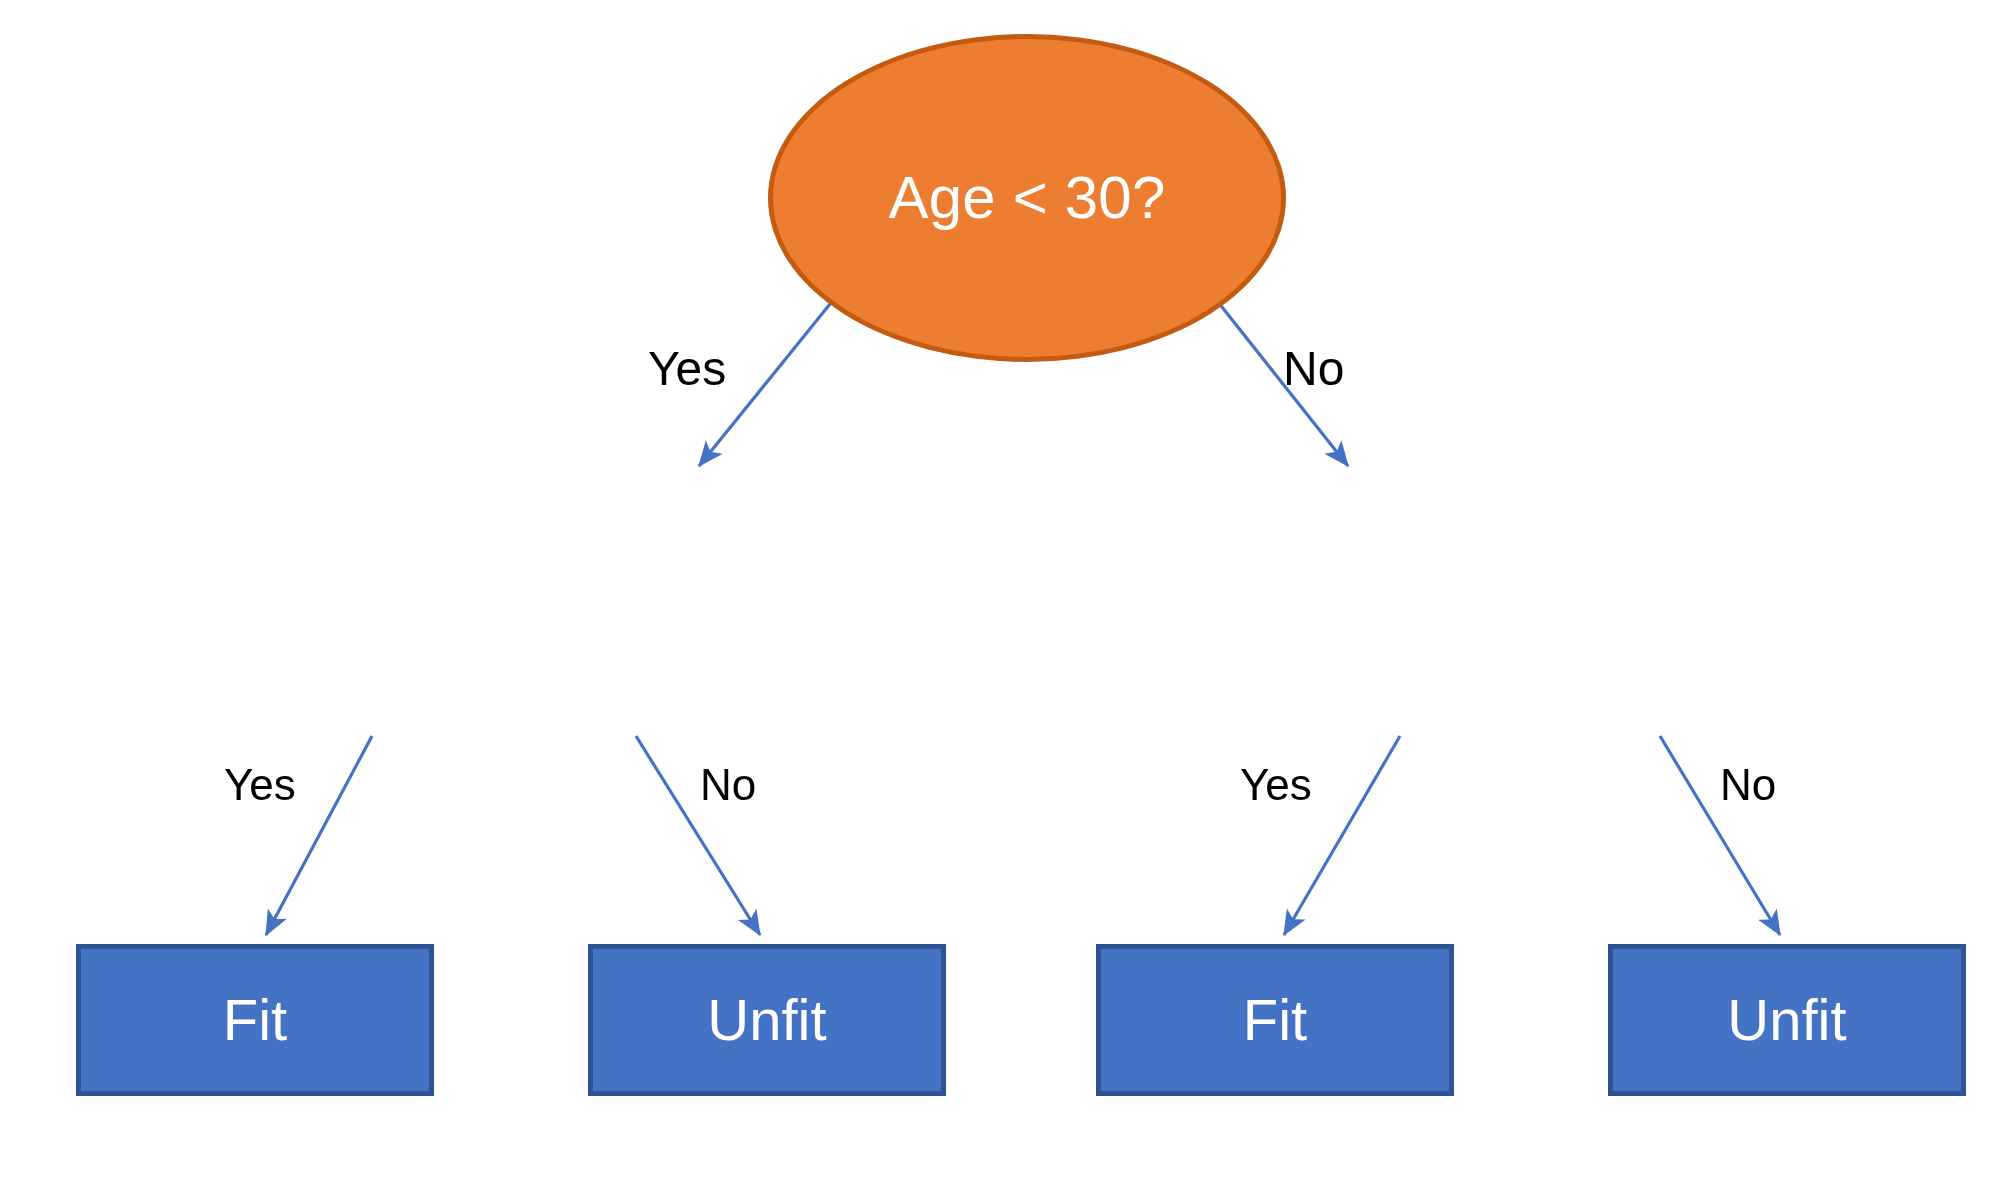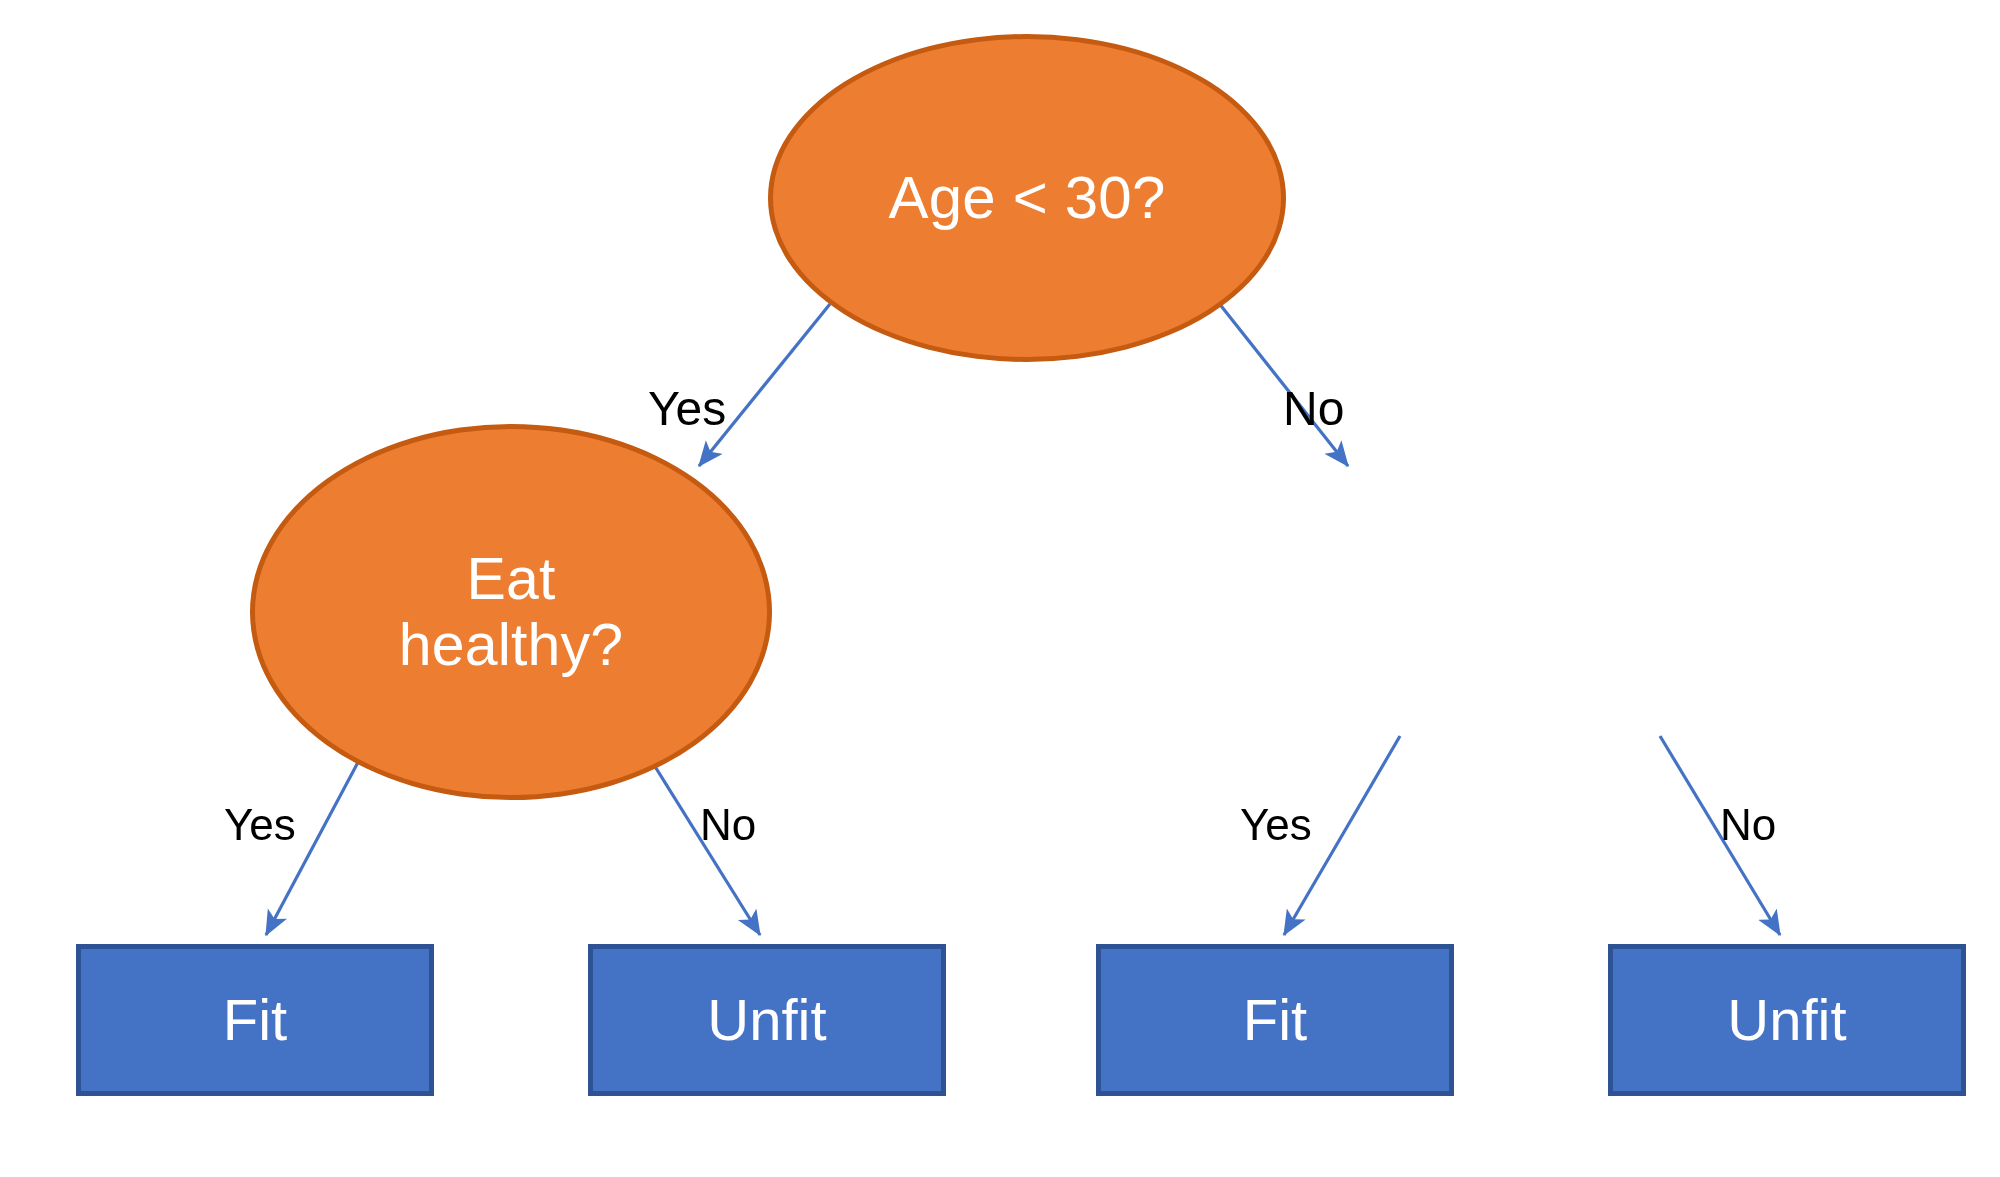--- a/index.html
+++ b/index.html
@@ -53,21 +53,20 @@
     color: #ffffff;
     font-weight: 400;
     line-height: 1.1;
   }
   .edge-label {
     position: absolute;
     color: #000000;
     font-weight: 400;
     line-height: 1;
     white-space: nowrap;
-    margin-top: 40px;
   }
   
   #node-root {
     left: 768px;
     top: 34px;
     width: 518px;
     height: 328px;
     font-size: 60px;
   }
   
@@ -142,22 +141,20 @@
 
     <line x1="636" y1="736" x2="760" y2="935" stroke="#4472C4" stroke-width="3.2" marker-end="url(#arrowhead)"></line>
 
     <line x1="1400" y1="736" x2="1284" y2="935" stroke="#4472C4" stroke-width="3.2" marker-end="url(#arrowhead)"></line>
 
     <line x1="1660" y1="736" x2="1780" y2="935" stroke="#4472C4" stroke-width="3.2" marker-end="url(#arrowhead)"></line>
   </svg>
 
   <div class="node-ellipse" id="node-root">Age &lt; 30?</div>
 
-  <div class="node-ellipse" id="node-eat-healthy">Eat
-healthy?</div>
 
 
   <div class="node-box" id="leaf-fit-1">Fit</div>
 
   <div class="node-box" id="leaf-unfit-1">Unfit</div>
 
   <div class="node-box" id="leaf-fit-2">Fit</div>
 
   <div class="node-box" id="leaf-unfit-2">Unfit</div>
 

